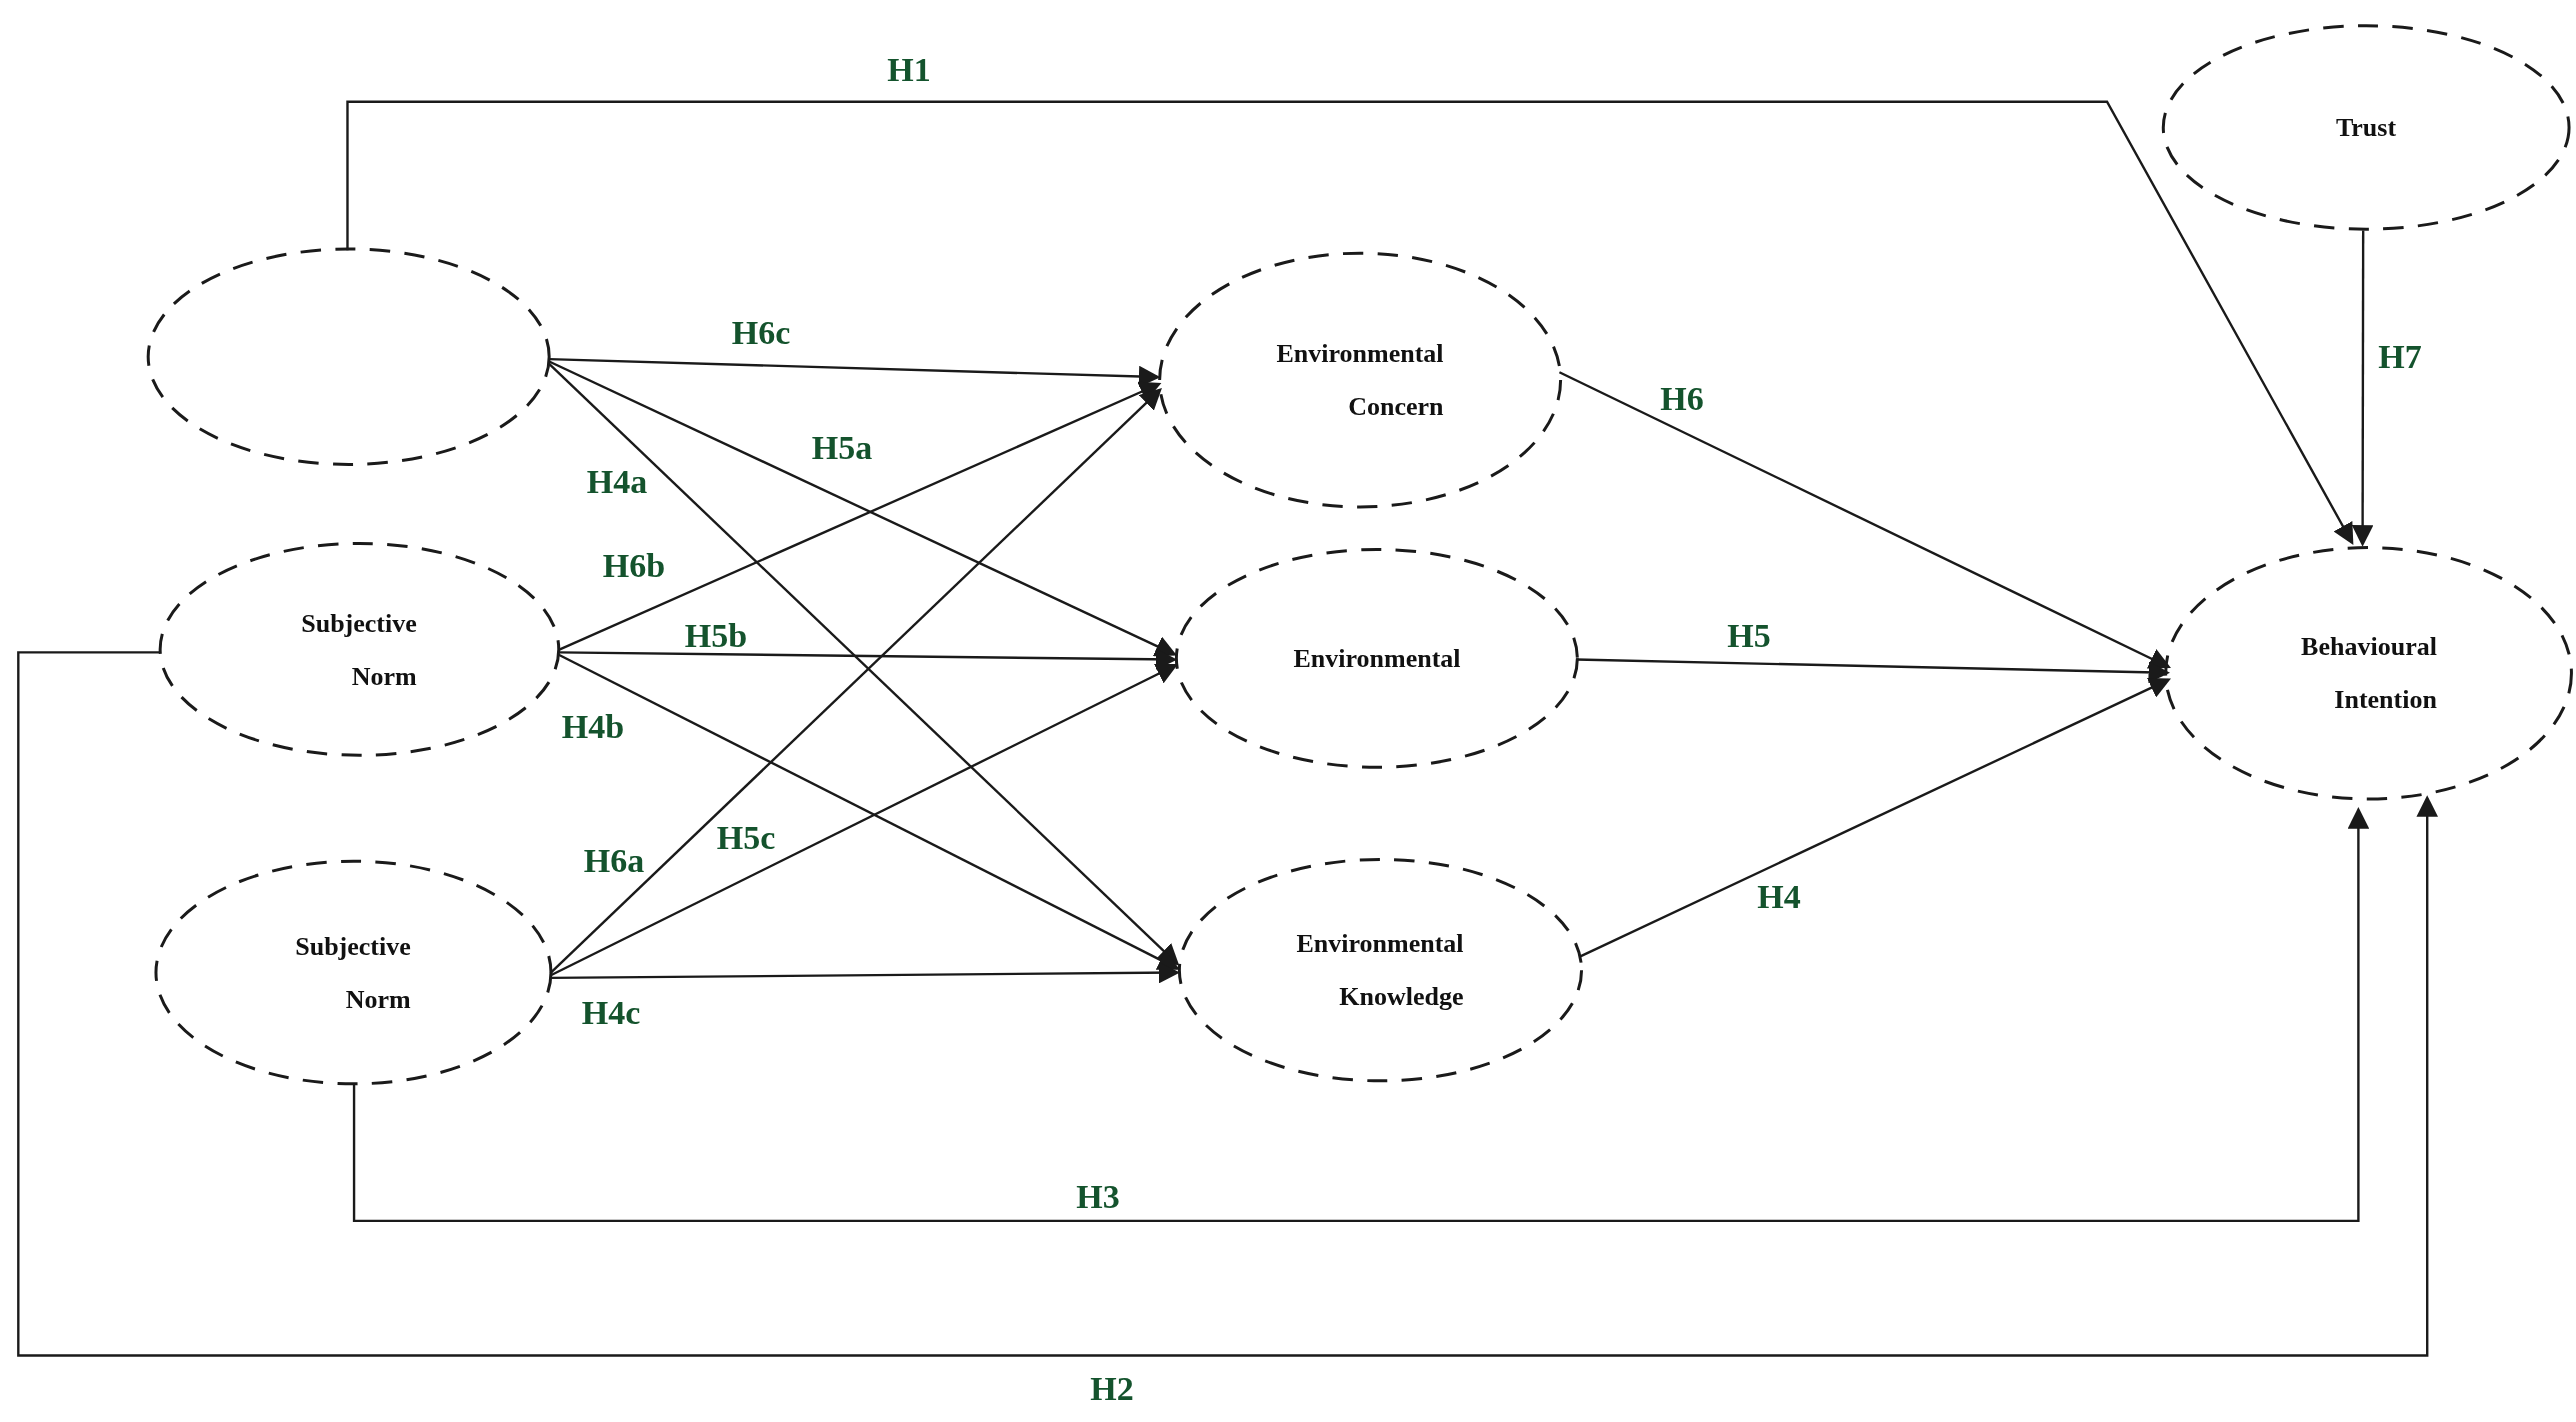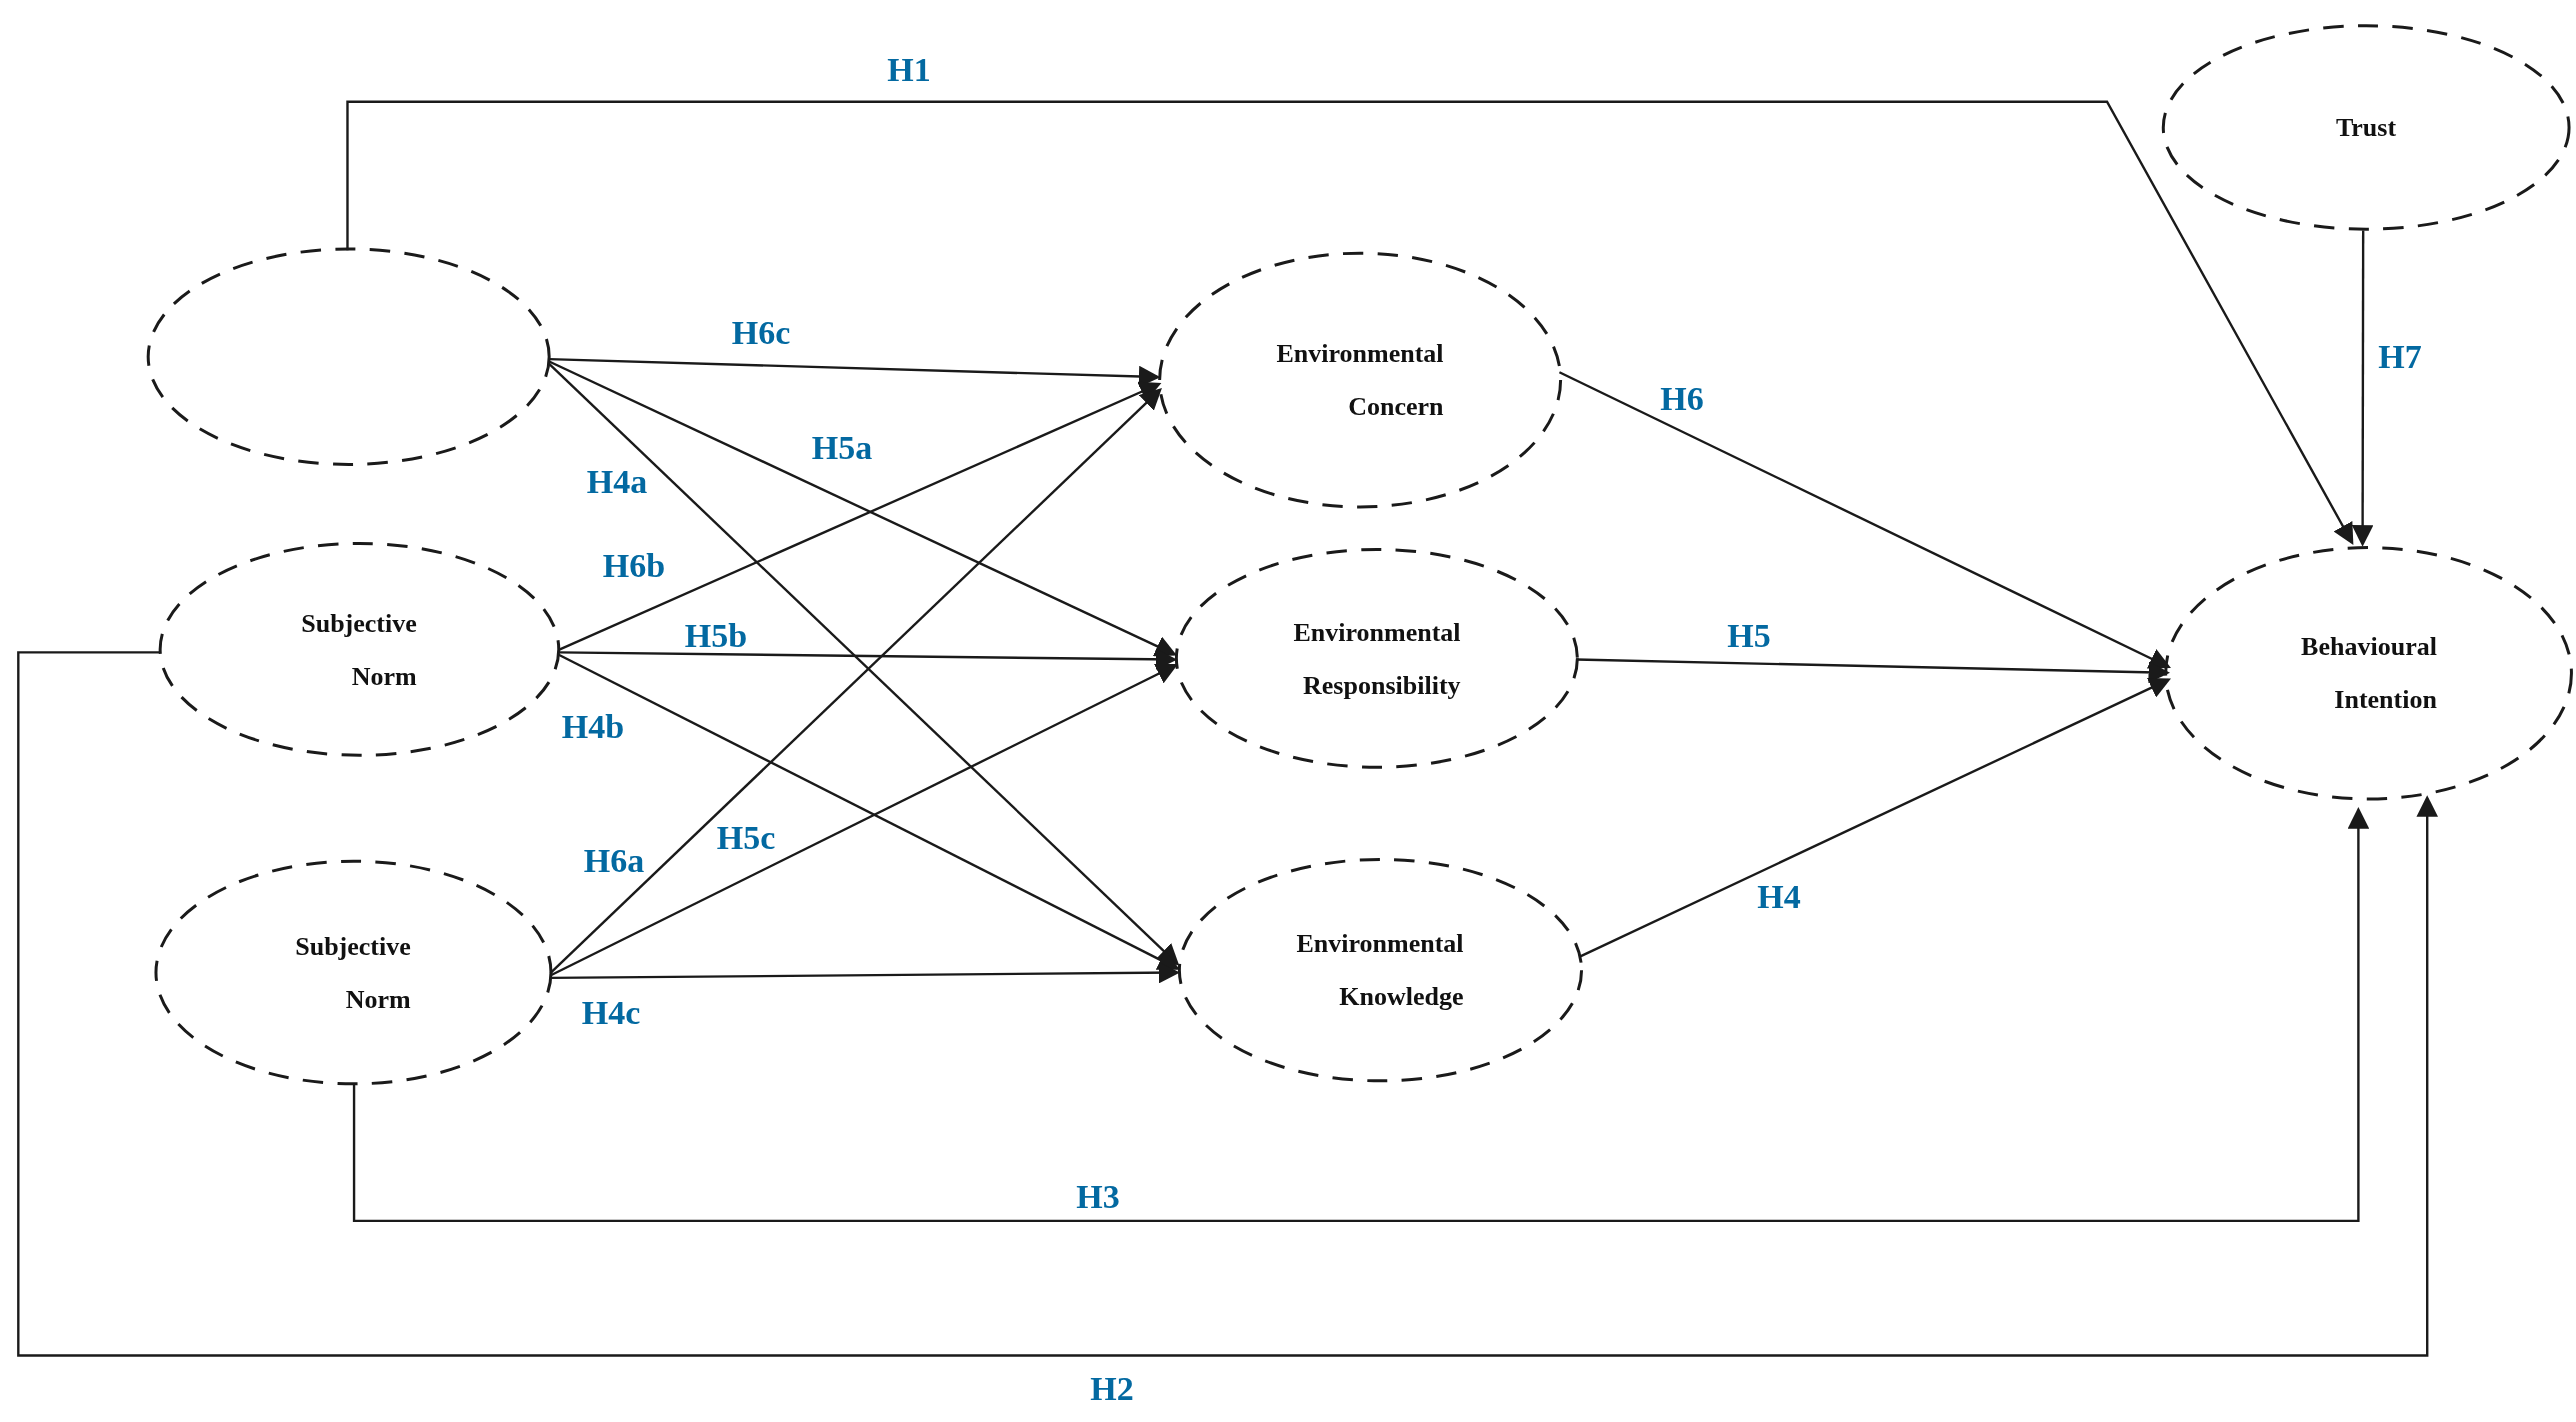--- a/index.html
+++ b/index.html
@@ -21,21 +21,21 @@
     color:#111;
     white-space:nowrap;
   }
   .nl .l{display:block;}
   .nl .l:empty{display:none;}
   .el{
     position:absolute;
     transform:translate(-50%,-50%);
     font-weight:700;
     font-size:34px;
-    color:#0369a1;
+    color:#14532d;
     white-space:nowrap;
   }
 </style>
 </head>
 <body>
 
 <div id="stage">
 
   <svg id="wires" viewBox="0 0 4303 2376" xmlns="http://www.w3.org/2000/svg">
     <defs>
@@ -86,21 +86,20 @@
   <div class="nl" style="left:353px;top:973px;">
     <span class="l">Subjective</span>
     <span class="l">Norm</span>
   </div>
   <div class="nl" style="left:1360px;top:380px;">
     <span class="l">Environmental</span>
     <span class="l">Concern</span>
   </div>
   <div class="nl" style="left:1377px;top:659px;">
     <span class="l">Environmental</span>
-    <span class="l">Responsibility</span>
   </div>
   <div class="nl" style="left:1380px;top:970px;">
     <span class="l">Environmental</span>
     <span class="l">Knowledge</span>
   </div>
   <div class="nl" style="left:2366px;top:128px;">
     <span class="l">Trust</span>
 
   </div>
   <div class="nl" style="left:2369px;top:673px;">

